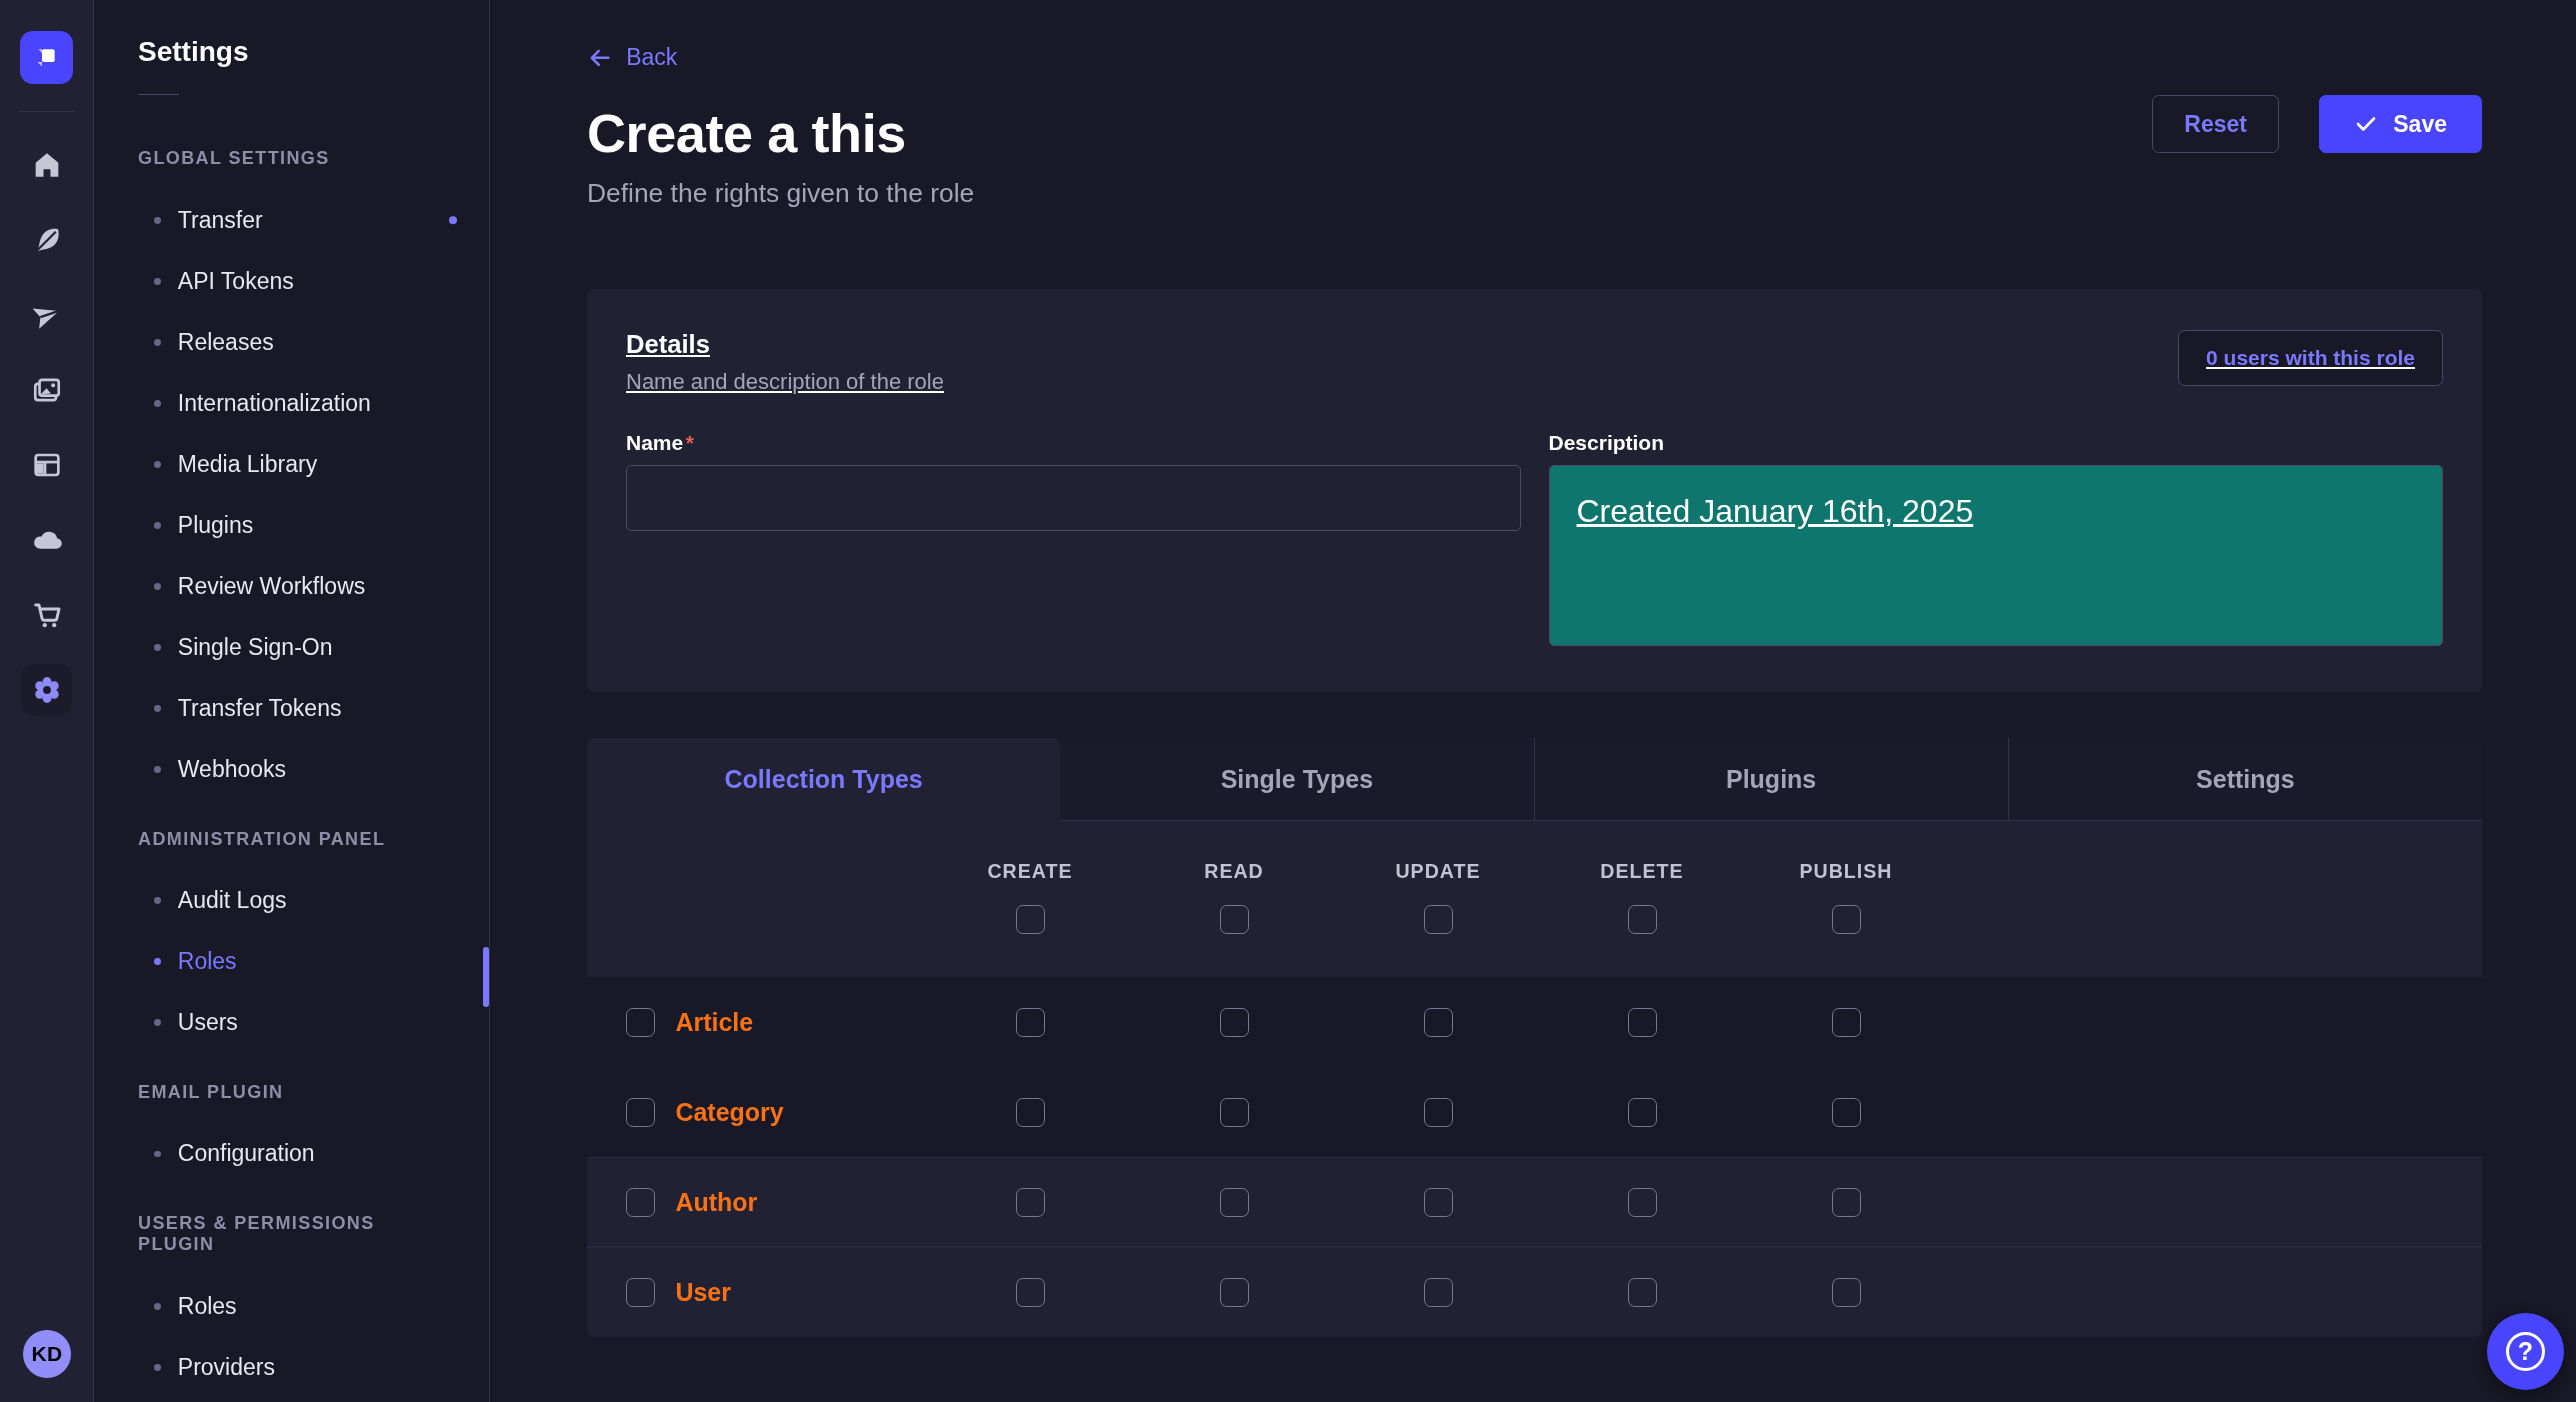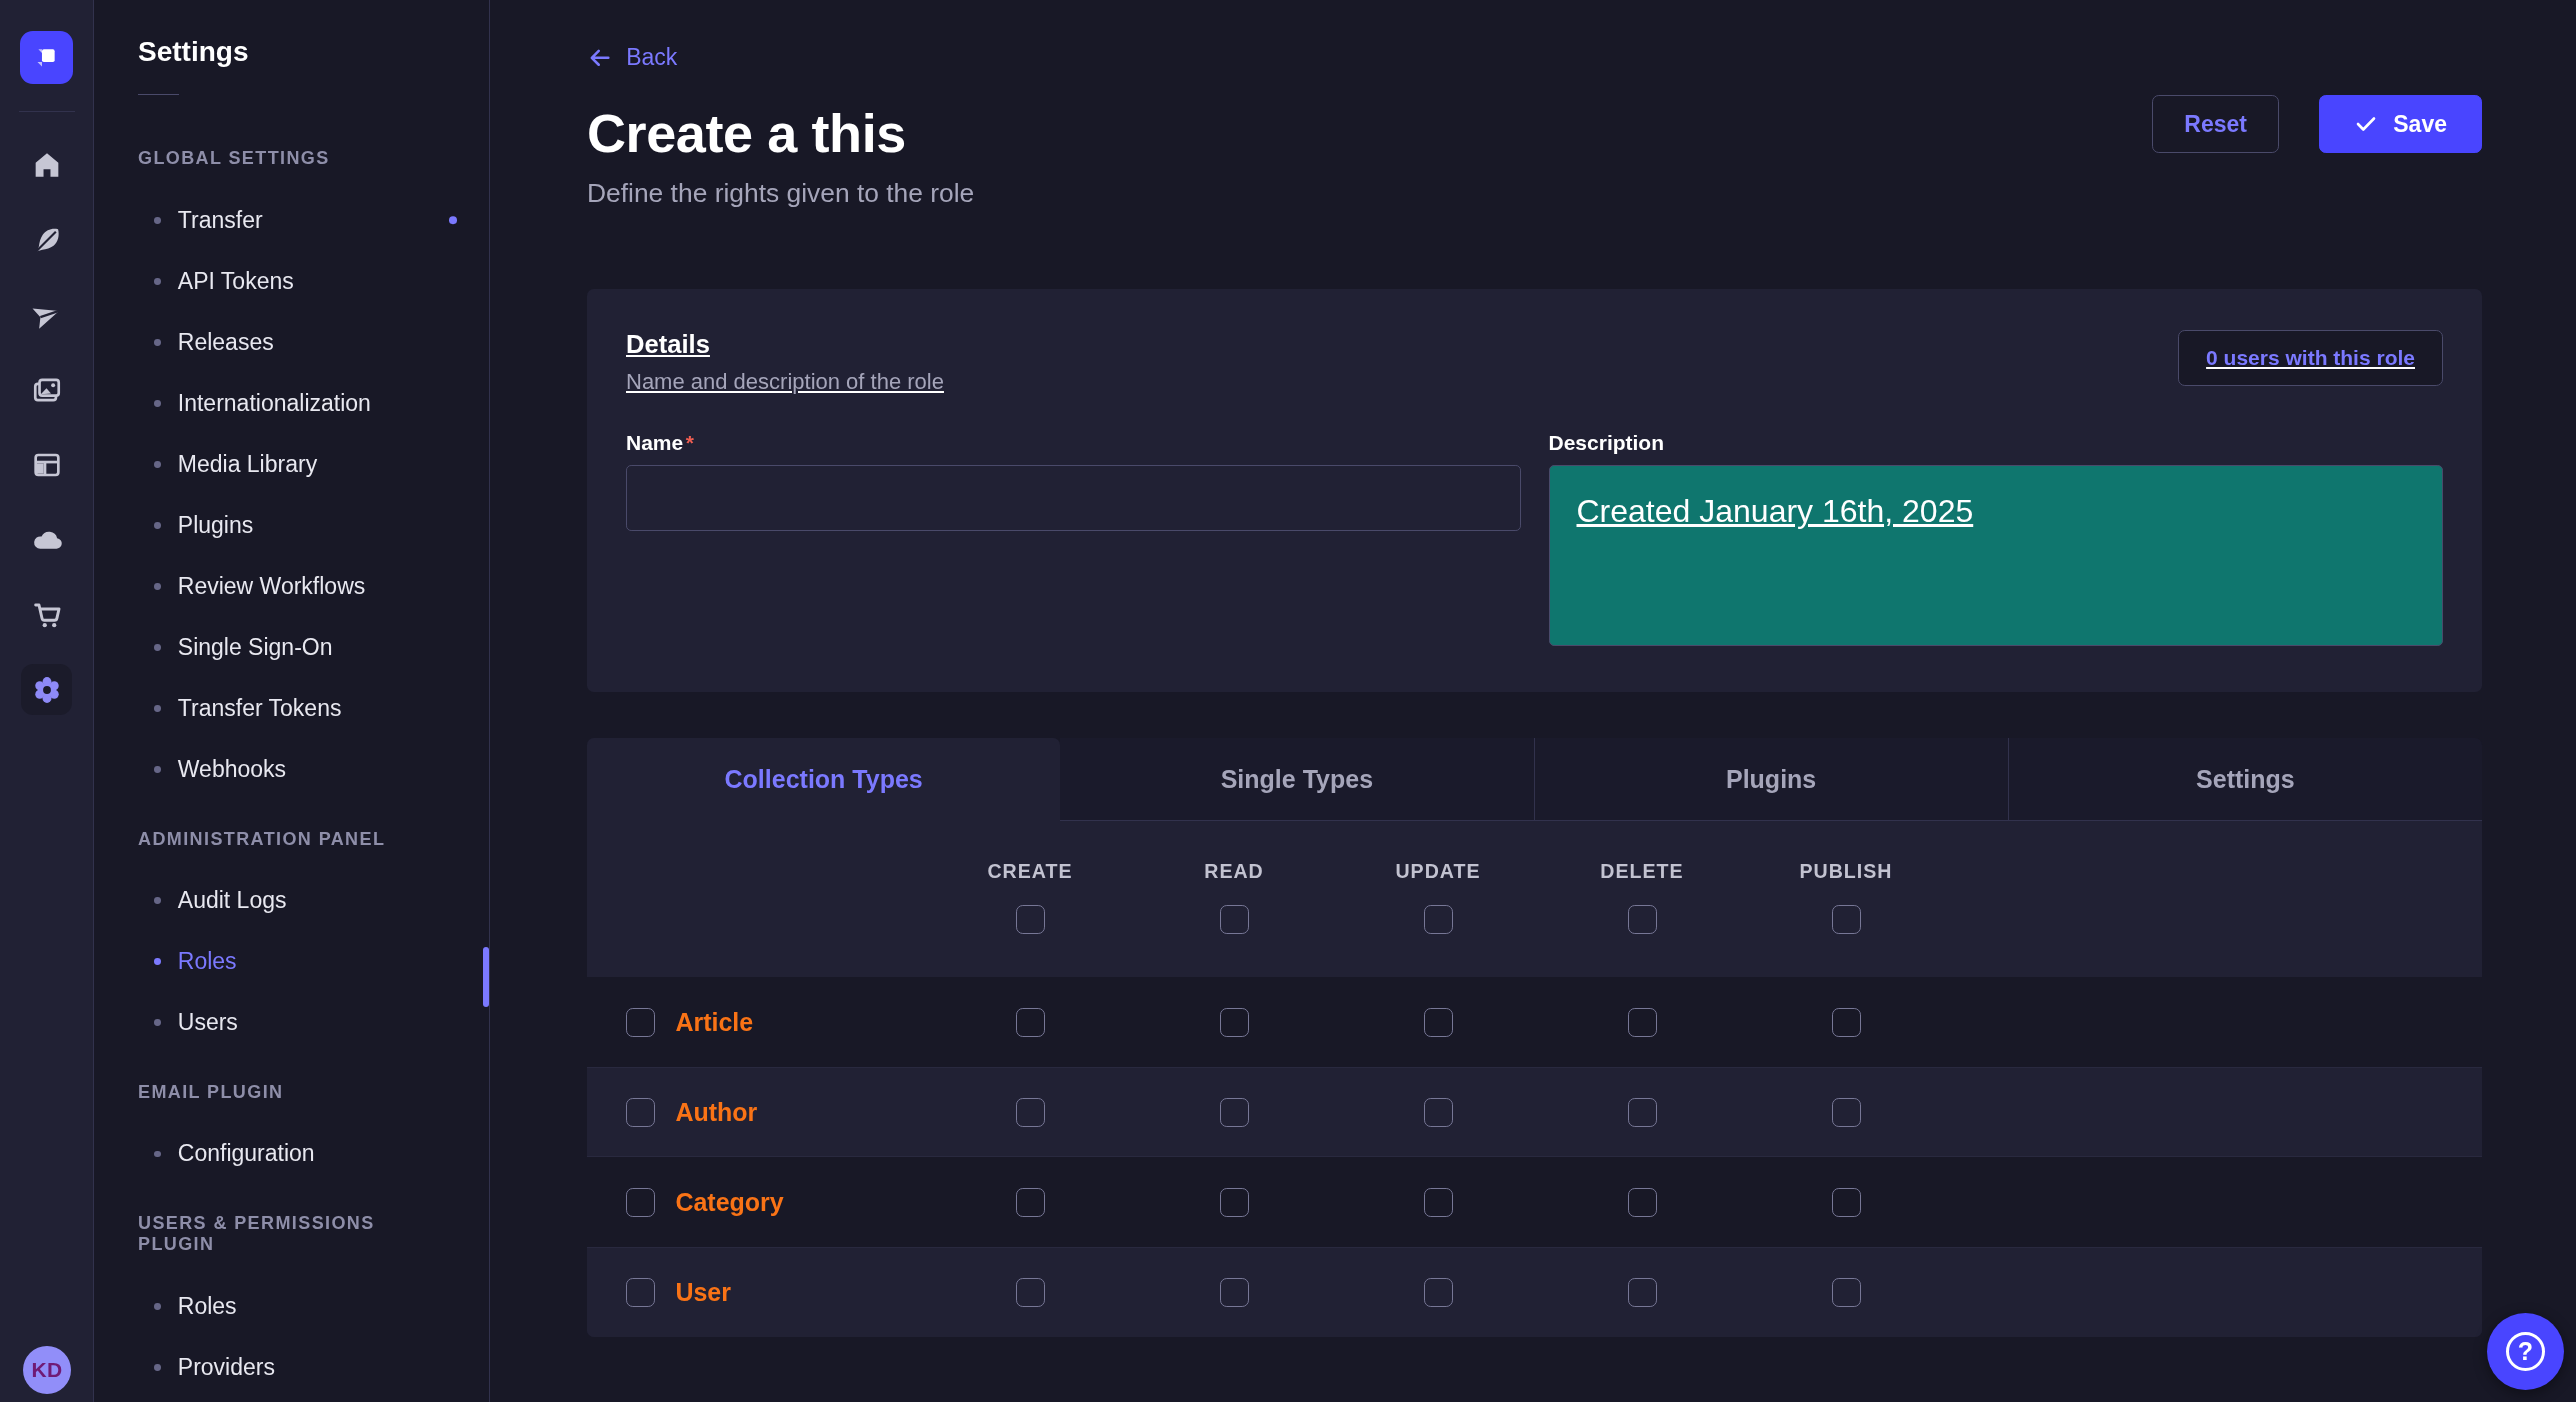--- a/index.html
+++ b/index.html
@@ -34,23 +34,23 @@
     display:flex; align-items:center; justify-content:center;
     cursor:pointer;
   }
   .rail-item svg { width:32px; height:32px; }
   .rail-item .icon-wrap {
     width:51px; height:51px; border-radius:12px;
     display:flex; align-items:center; justify-content:center;
   }
   .rail-item.active .icon-wrap { background:#1b1b2a; }
   .avatar {
-    position:absolute; bottom:8px; left:23px;
+    position:absolute; bottom:24px; left:23px;
     width:48px; height:48px; border-radius:50%;
-    background:#918ef9; color:#701a75;
+    background:#918ef9; color:#000000;
     font-size:21px; font-weight:700;
     display:flex; align-items:center; justify-content:center;
     letter-spacing:0.4px;
     cursor:pointer;
   }
 
   
   .subnav {
     width:396px; flex:0 0 396px;
     background:#181826;
@@ -493,20 +493,42 @@
               <div class="checkbox" role="checkbox" aria-checked="false"></div>
             </div>
           <div class="cb-cell">
               <div class="checkbox" role="checkbox" aria-checked="false"></div>
             </div>
           <div class="cb-cell">
               <div class="checkbox" role="checkbox" aria-checked="false"></div>
             </div>
         </div>
 
+        <div class="grid-row perm-row dark">
+          <div class="row-head">
+            <div class="checkbox" role="checkbox" aria-checked="false"></div>
+            <span class="row-label">Category</span>
+          </div>
+          <div class="cb-cell">
+              <div class="checkbox" role="checkbox" aria-checked="false"></div>
+            </div>
+          <div class="cb-cell">
+              <div class="checkbox" role="checkbox" aria-checked="false"></div>
+            </div>
+          <div class="cb-cell">
+              <div class="checkbox" role="checkbox" aria-checked="false"></div>
+            </div>
+          <div class="cb-cell">
+              <div class="checkbox" role="checkbox" aria-checked="false"></div>
+            </div>
+          <div class="cb-cell">
+              <div class="checkbox" role="checkbox" aria-checked="false"></div>
+            </div>
+        </div>
+
         <div class="grid-row perm-row light">
           <div class="row-head">
             <div class="checkbox" role="checkbox" aria-checked="false"></div>
             <span class="row-label">Author</span>
           </div>
           <div class="cb-cell">
               <div class="checkbox" role="checkbox" aria-checked="false"></div>
             </div>
           <div class="cb-cell">
               <div class="checkbox" role="checkbox" aria-checked="false"></div>
@@ -515,42 +537,20 @@
               <div class="checkbox" role="checkbox" aria-checked="false"></div>
             </div>
           <div class="cb-cell">
               <div class="checkbox" role="checkbox" aria-checked="false"></div>
             </div>
           <div class="cb-cell">
               <div class="checkbox" role="checkbox" aria-checked="false"></div>
             </div>
         </div>
 
-        <div class="grid-row perm-row dark">
-          <div class="row-head">
-            <div class="checkbox" role="checkbox" aria-checked="false"></div>
-            <span class="row-label">Category</span>
-          </div>
-          <div class="cb-cell">
-              <div class="checkbox" role="checkbox" aria-checked="false"></div>
-            </div>
-          <div class="cb-cell">
-              <div class="checkbox" role="checkbox" aria-checked="false"></div>
-            </div>
-          <div class="cb-cell">
-              <div class="checkbox" role="checkbox" aria-checked="false"></div>
-            </div>
-          <div class="cb-cell">
-              <div class="checkbox" role="checkbox" aria-checked="false"></div>
-            </div>
-          <div class="cb-cell">
-              <div class="checkbox" role="checkbox" aria-checked="false"></div>
-            </div>
-        </div>
-
         <div class="grid-row perm-row light">
           <div class="row-head">
             <div class="checkbox" role="checkbox" aria-checked="false"></div>
             <span class="row-label">User</span>
           </div>
           <div class="cb-cell">
               <div class="checkbox" role="checkbox" aria-checked="false"></div>
             </div>
           <div class="cb-cell">
               <div class="checkbox" role="checkbox" aria-checked="false"></div>

